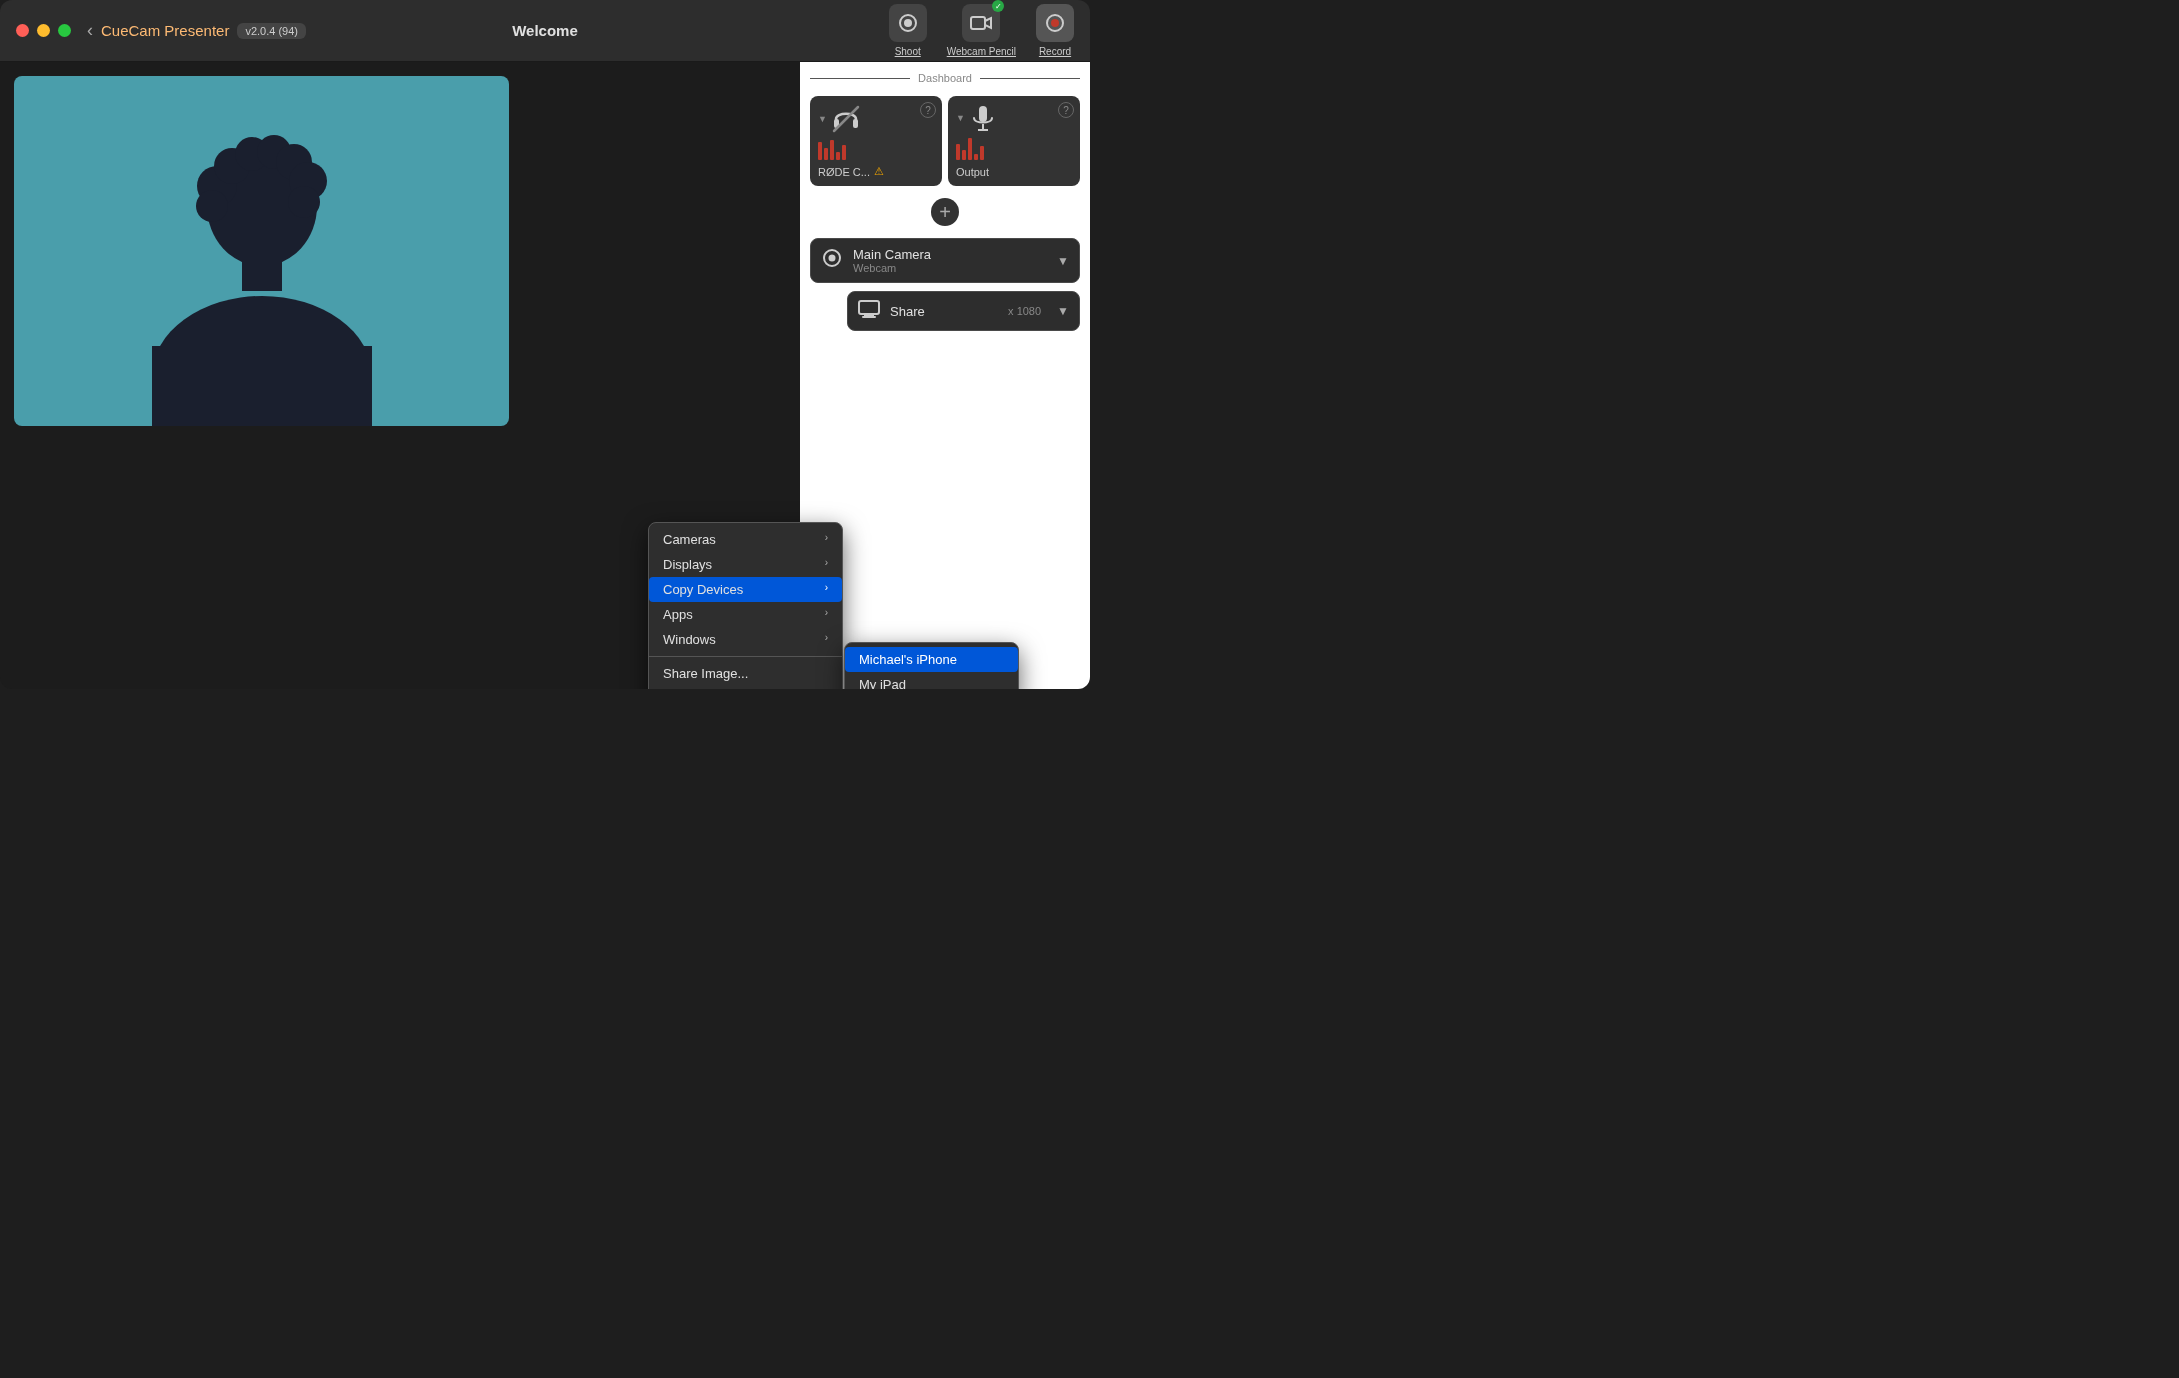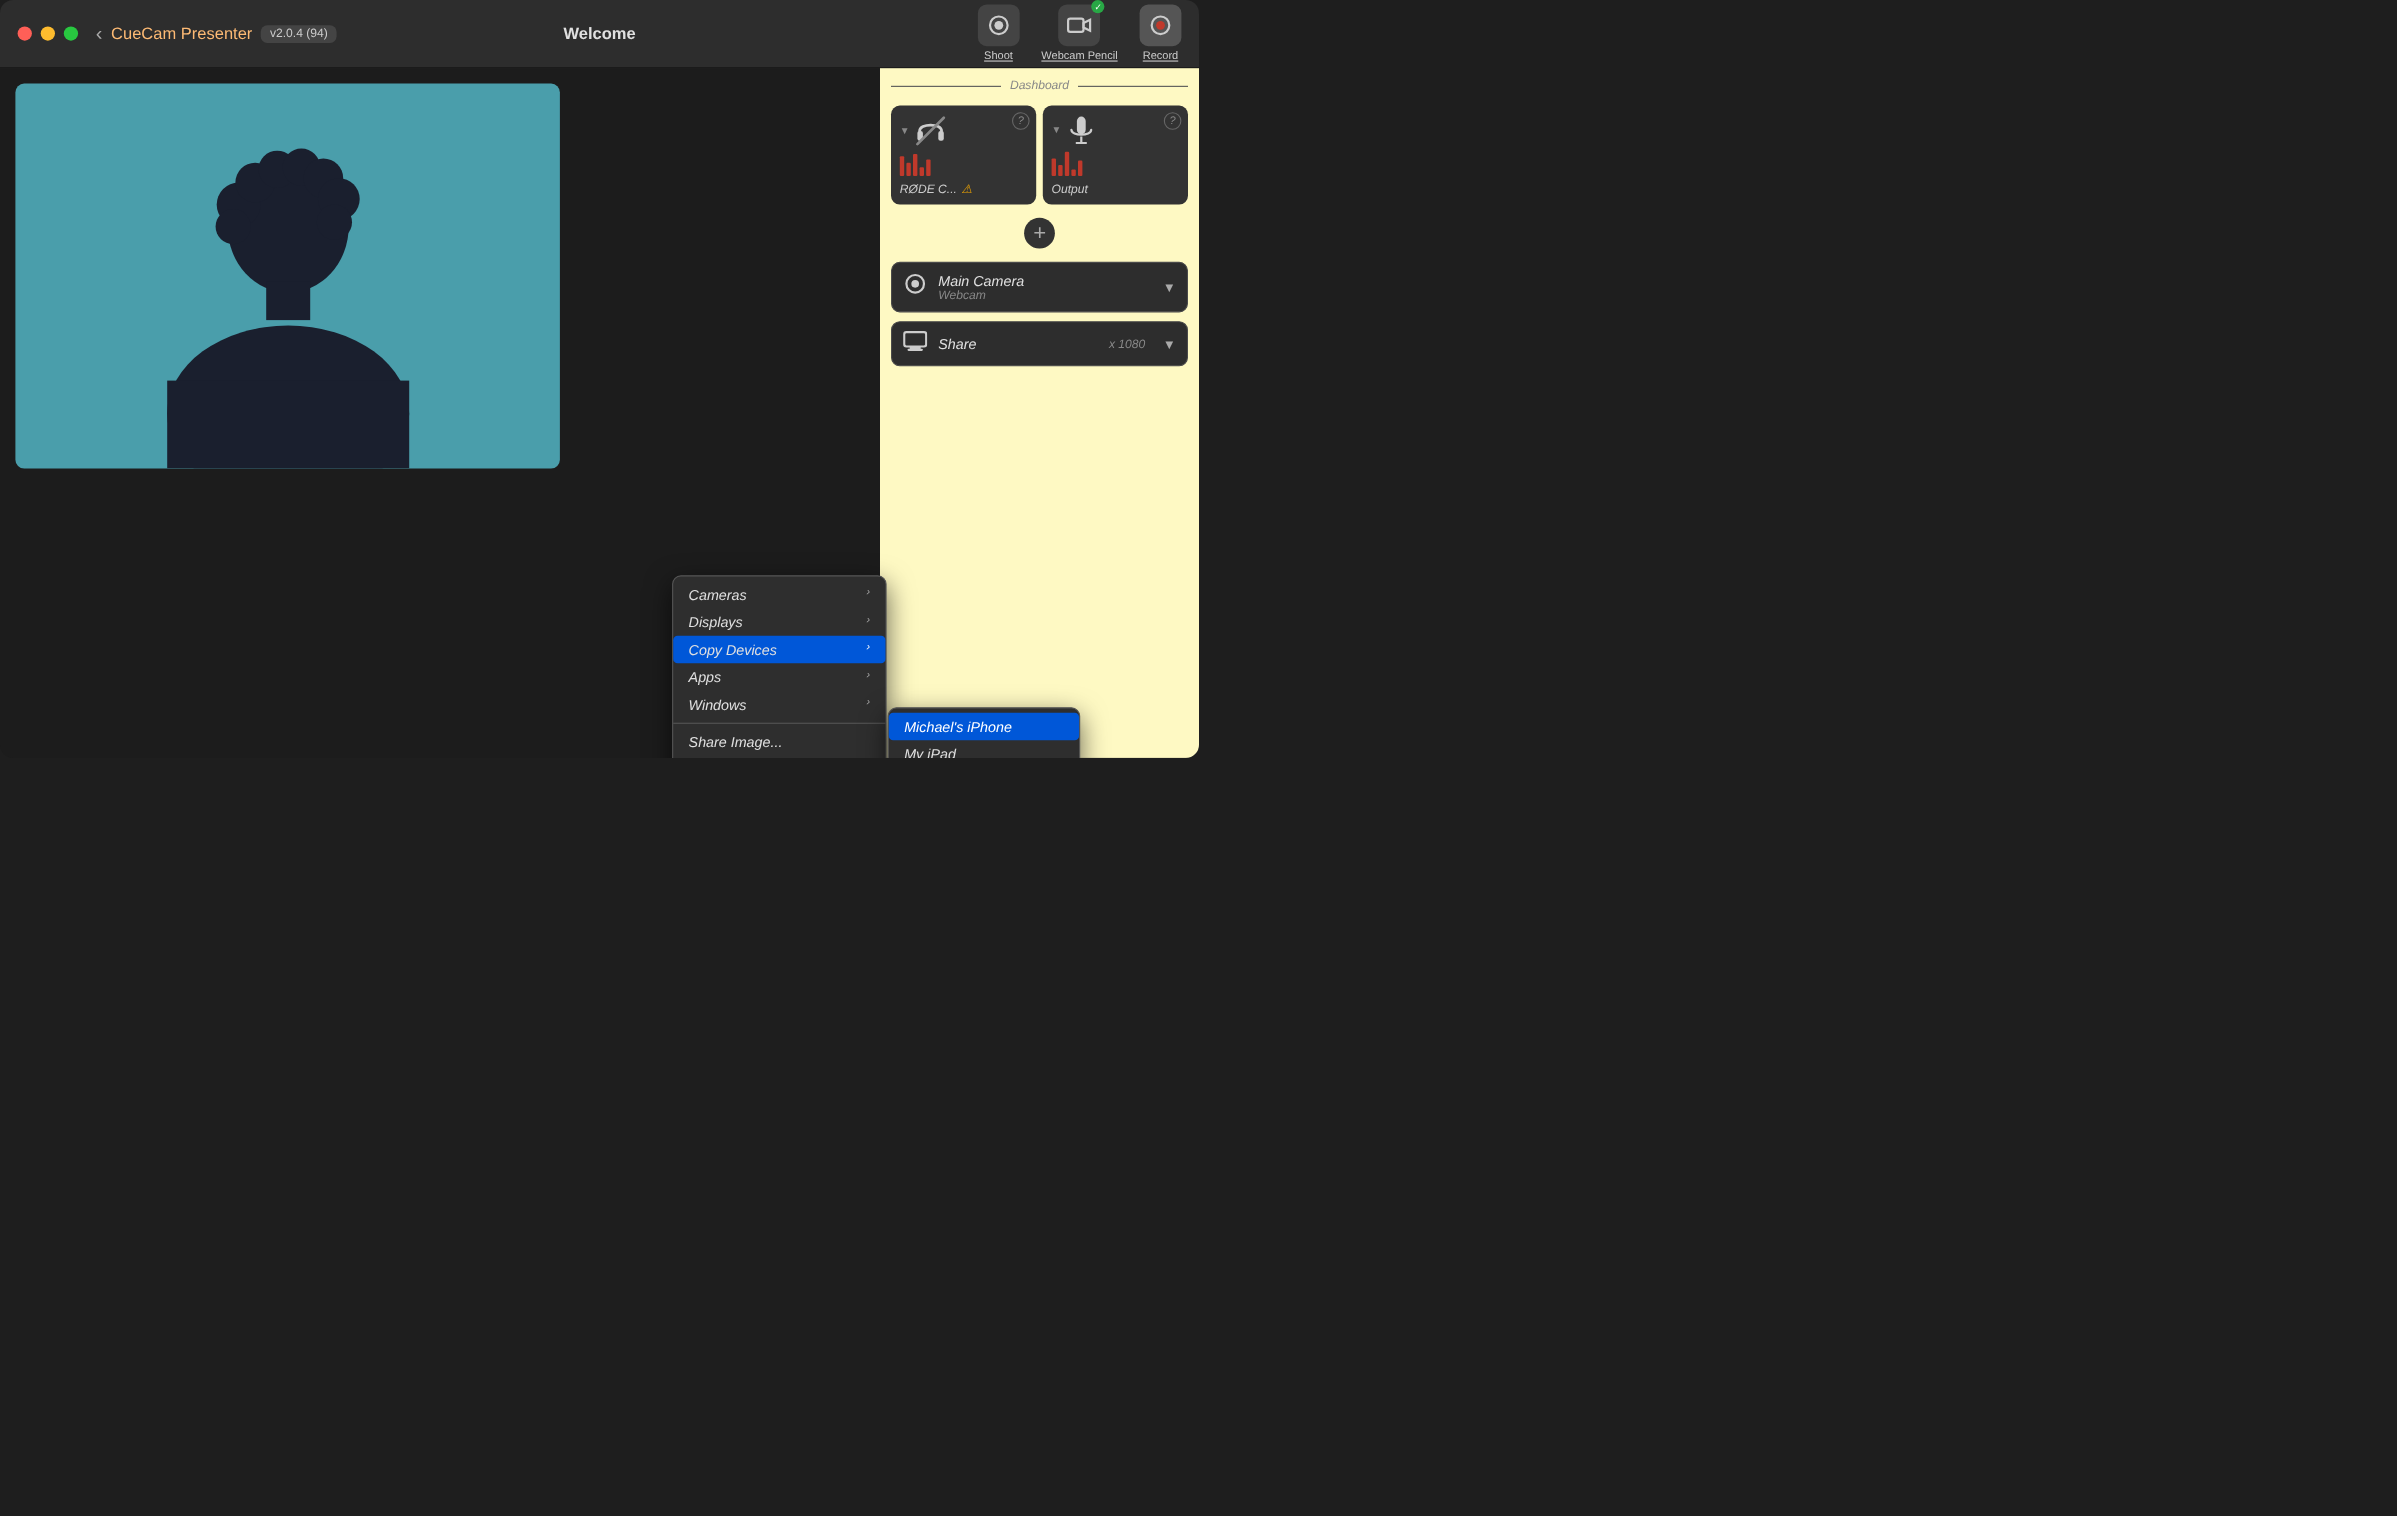--- a/index.html
+++ b/index.html
@@ -126,27 +126,26 @@
       height: 310px;
       position: absolute;
       bottom: 0;
       left: 50%;
       transform: translateX(-50%);
     }
 
     
     .sidebar {
       width: 290px;
-      background: #fef9c3;
+      background: #ffffff;
       padding: 10px 10px;
       display: flex;
       flex-direction: column;
       gap: 8px;
       position: relative;
-      font-style: italic;
     }
     .dashboard-label {
       text-align: center;
       color: #888;
       font-size: 11px;
       margin-bottom: 4px;
       display: flex;
       align-items: center;
       gap: 8px;
     }
@@ -479,21 +478,21 @@
           <circle cx="11" cy="11" r="3.5" fill="#ccc"></circle>
         </svg>
       </span>
       <div class="camera-card-info">
         <div class="camera-card-name">Main Camera</div>
         <div class="camera-card-sub">Webcam</div>
       </div>
       <span class="camera-card-arrow">▼</span>
     </div>
 
-    <div class="share-card" style="position:relative;">
+    <div class="share-card" style="position:relative;margin-left:37px;">
       <span class="share-card-icon">
         <svg width="22" height="18" viewBox="0 0 22 18" fill="none">
           <rect x="1" y="1" width="20" height="13" rx="2" stroke="#ccc" stroke-width="2"></rect>
           <rect x="6" y="14" width="10" height="3" fill="#ccc"></rect>
           <rect x="4" y="16" width="14" height="2" rx="1" fill="#ccc"></rect>
         </svg>
       </span>
       <span class="share-label">Share</span>
       <span class="res-label">x 1080</span>
       <span style="color:#aaa;font-size:12px;margin-left:6px;">▼</span>

